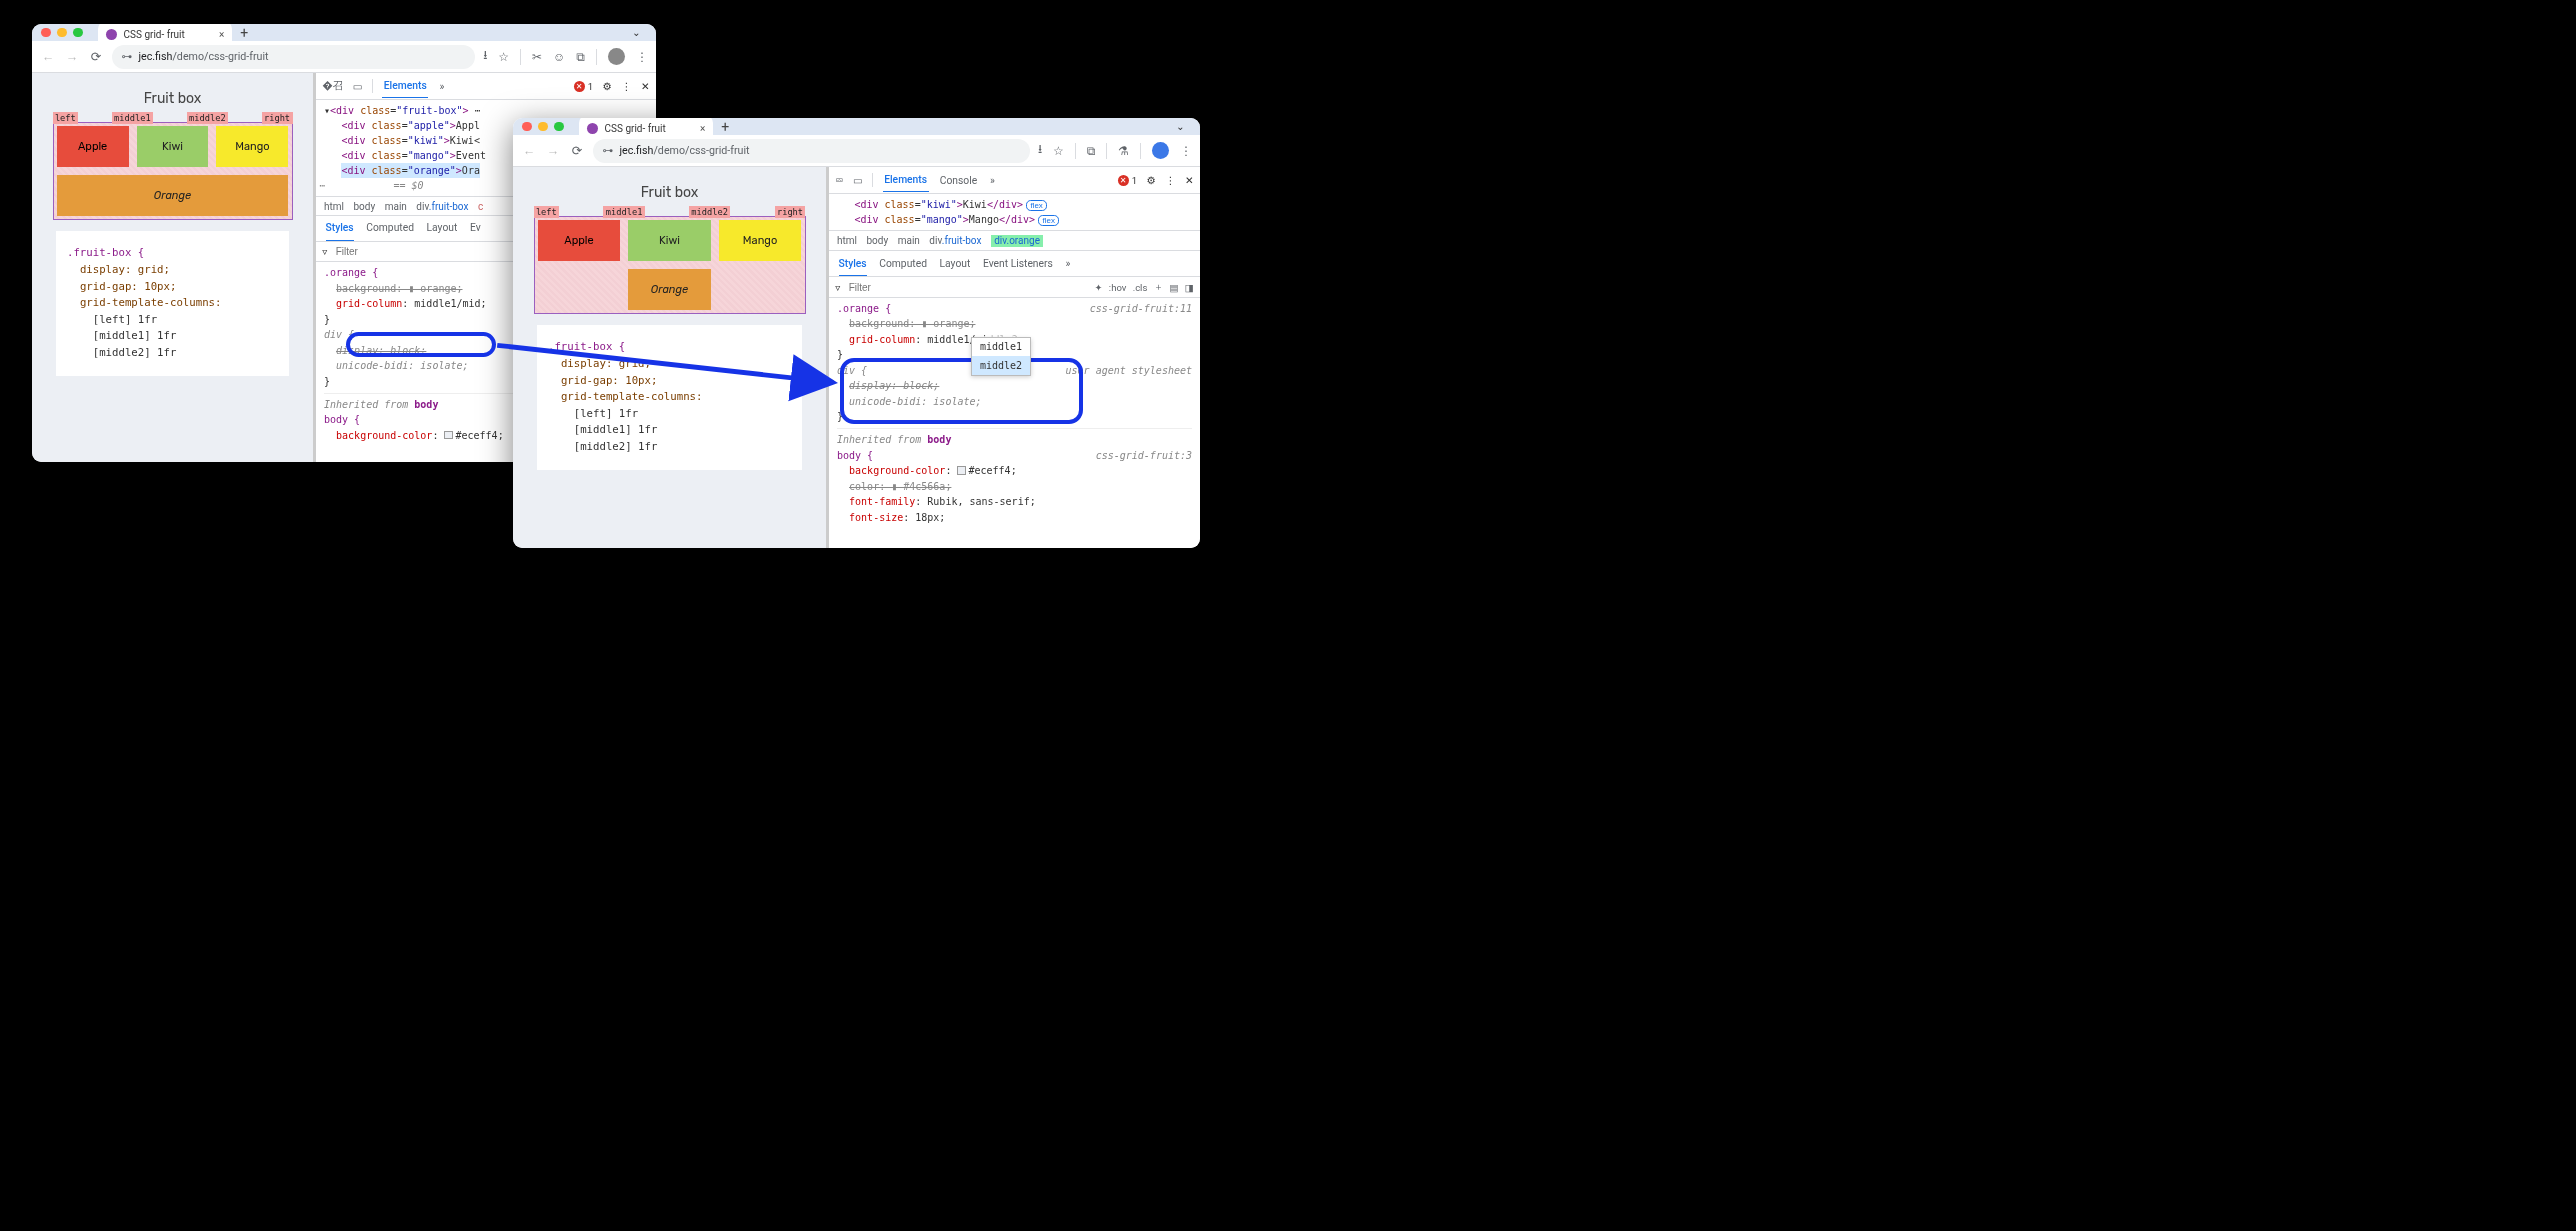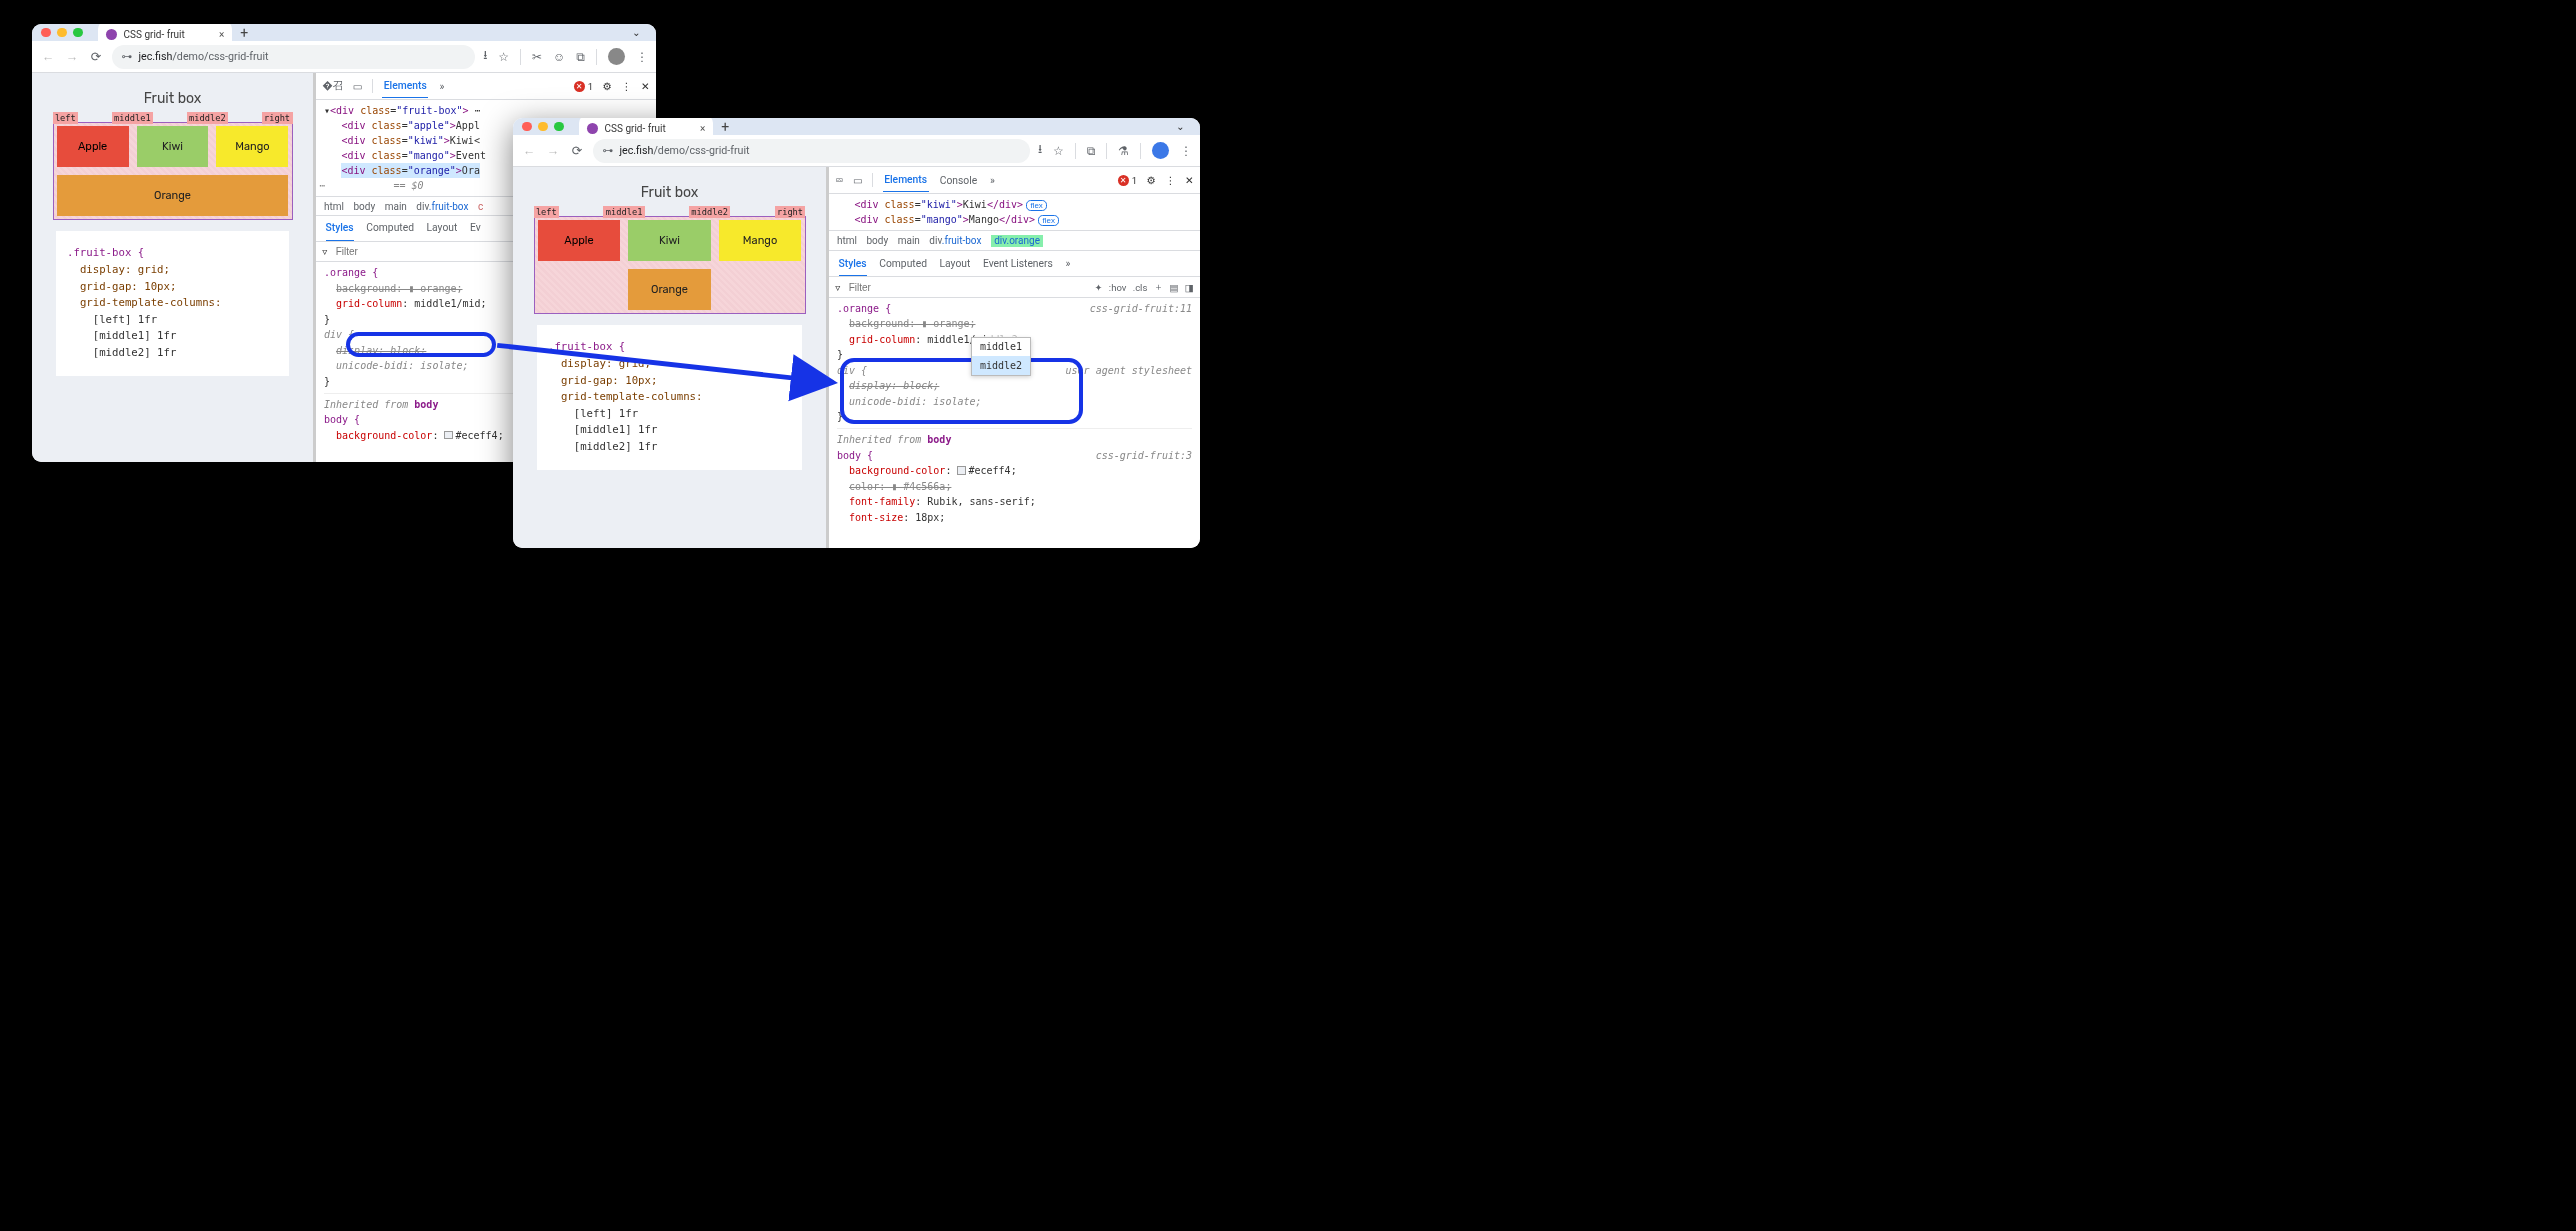--- a/index.html
+++ b/index.html
@@ -70,21 +70,21 @@
   .page-title { text-align:center; font-size:14px; color:#444; margin:17.4px 0 4.7px; font-family:Rubik,sans-serif; }
   .linelabels { display:flex; justify-content:space-between; padding:0 20.5px; margin-bottom:-1.6px; }
   .linelabel { background:#f5a3a3; font-family:monospace; font-size:8.7px; padding:0.8px 2.4px; color:#222; }
   .fruitbox {
     margin:0 20.5px 11px; border:0.8px solid #9b5fbf; display:grid; grid-template-columns:1fr 1fr 1fr; gap:8px;
     background:repeating-linear-gradient(45deg,#f6d5d9,#f6d5d9 2.4px,#f3cfd4 2.4px,#f3cfd4 4.7px);
     padding:3.2px;
   }
   .fruit { padding:14px 4.7px; text-align:center; font-size:11px; color:#222; font-family:Rubik,sans-serif;}
   .apple{background:#e74c3c;color:#000;} .kiwi{background:#9acd68;} .mango{background:#f7e92b;} 
-  .orange{background:#e49b3b;} 
+  .orange{background:#e49b3b;font-style:italic;} 
   .w1 .orange{ grid-column:1/4;} 
   .w2 .orange{ grid-column:2/3;}
   .fruitbox .blank { background:transparent; }
 
   .code {
     background:#fff; margin:0 24px; padding:14px 11px; font-family:Menlo,Consolas,monospace;
     font-size:10.7px; line-height:1.55; color:#333; overflow:hidden;
   }
   .sel{color:#8b1a89;} .prop{color:#7a3e00;}
 

